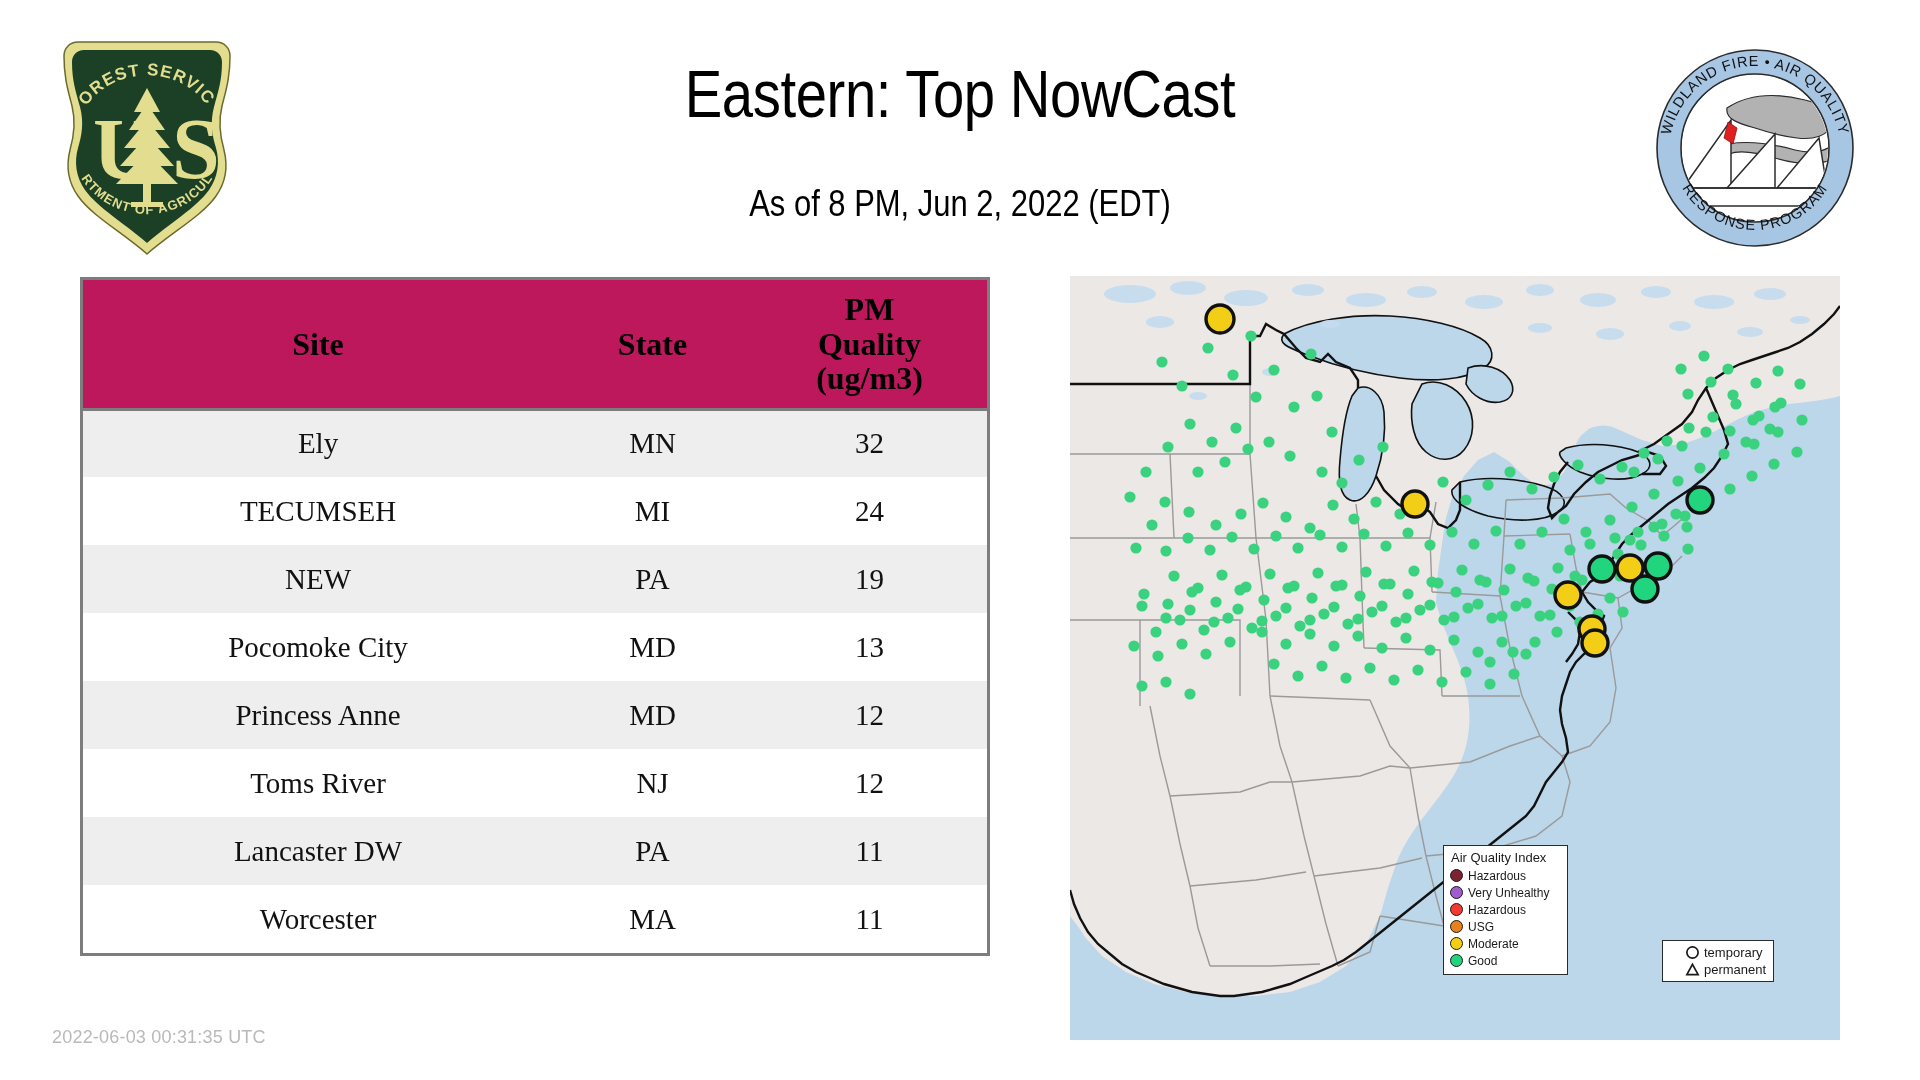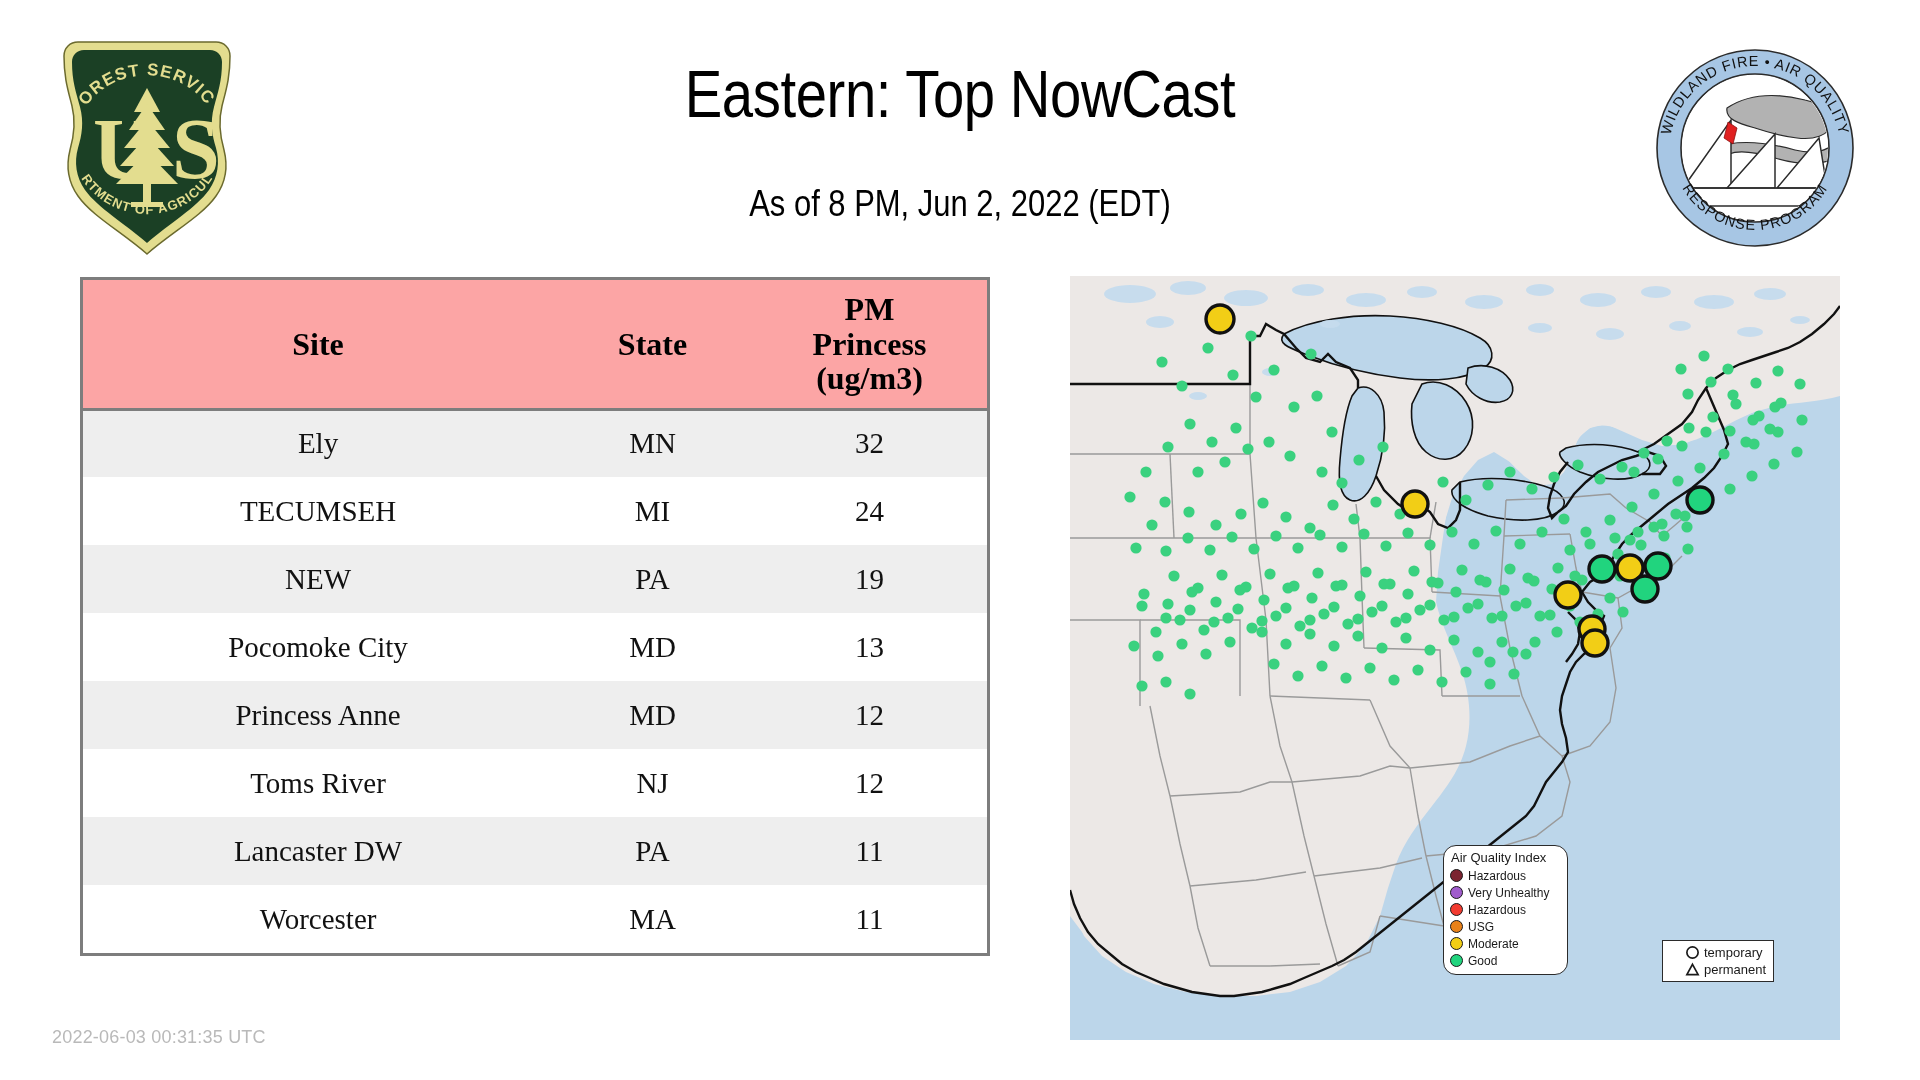--- a/index.html
+++ b/index.html
@@ -36,21 +36,21 @@
 
   
   #table-wrap {
     position: absolute; left: 80px; top: 277px;
     width: 910px;
     border: 3px solid #7d7d7d;
     background: #fff;
   }
   table#nowcast-table { border-collapse: collapse; width: 100%; font-family: "Liberation Serif", serif; }
   table#nowcast-table thead th {
-    background: #fca5a5;
+    background: #be185d;
     border-bottom: 3px solid #7d7d7d;
     font-weight: bold;
     font-size: 32px;
     color: #000;
     padding: 12px 4px;
     height: 120px;
     vertical-align: middle;
     text-align: center;
     line-height: 1.08;
   }
@@ -83,21 +83,21 @@
     background: #ece8e6;
   }
   #map-svg { display: block; width: 770px; height: 764px; }
 
   .legend-box {
     position: absolute;
     background: #ffffff;
     border: 1px solid #2b2b2b;
     font-family: "Liberation Sans", sans-serif;
   }
-  #aqi-legend { left: 1443px; top: 845px; width: 125px; padding: 4px 6px 5px 6px; border-radius: 13px; }
+  #aqi-legend { left: 1443px; top: 845px; width: 125px; padding: 4px 6px 5px 6px; }
   #aqi-legend .legend-title { font-size: 13px; color: #1a1a1a; text-align: left; margin-bottom: 2px; padding-left: 1px; }
   #aqi-legend .legend-row { display: flex; align-items: center; height: 17px; }
   #aqi-legend .swatch {
     width: 13px; height: 13px; border-radius: 50%;
     border: 1px solid #1a1a1a; margin-right: 5px; flex: 0 0 auto;
   }
   #aqi-legend .legend-label { font-size: 12px; color: #1a1a1a; white-space: nowrap; }
 
   #site-type-legend { left: 1662px; top: 940px; width: 112px; padding: 3px 22px; }
   #site-type-legend .st-row { display: flex; align-items: center; height: 17px; }
@@ -181,21 +181,21 @@
       <thead>
         <tr>
           <th class="col-site">
             <span>Site</span>
           </th>
           <th class="col-state">
             <span>State</span>
           </th>
           <th class="col-val">
             <span>PM</span><br>
-            <span>Princess</span><br>
+            <span>Quality</span><br>
             <span>(ug/m3)</span>
           </th>
         </tr>
       </thead>
       <tbody id="table-body">
           <tr>
             <td class="col-site">Ely</td>
             <td class="col-state">MN</td>
             <td class="col-val">32</td>
           </tr>

